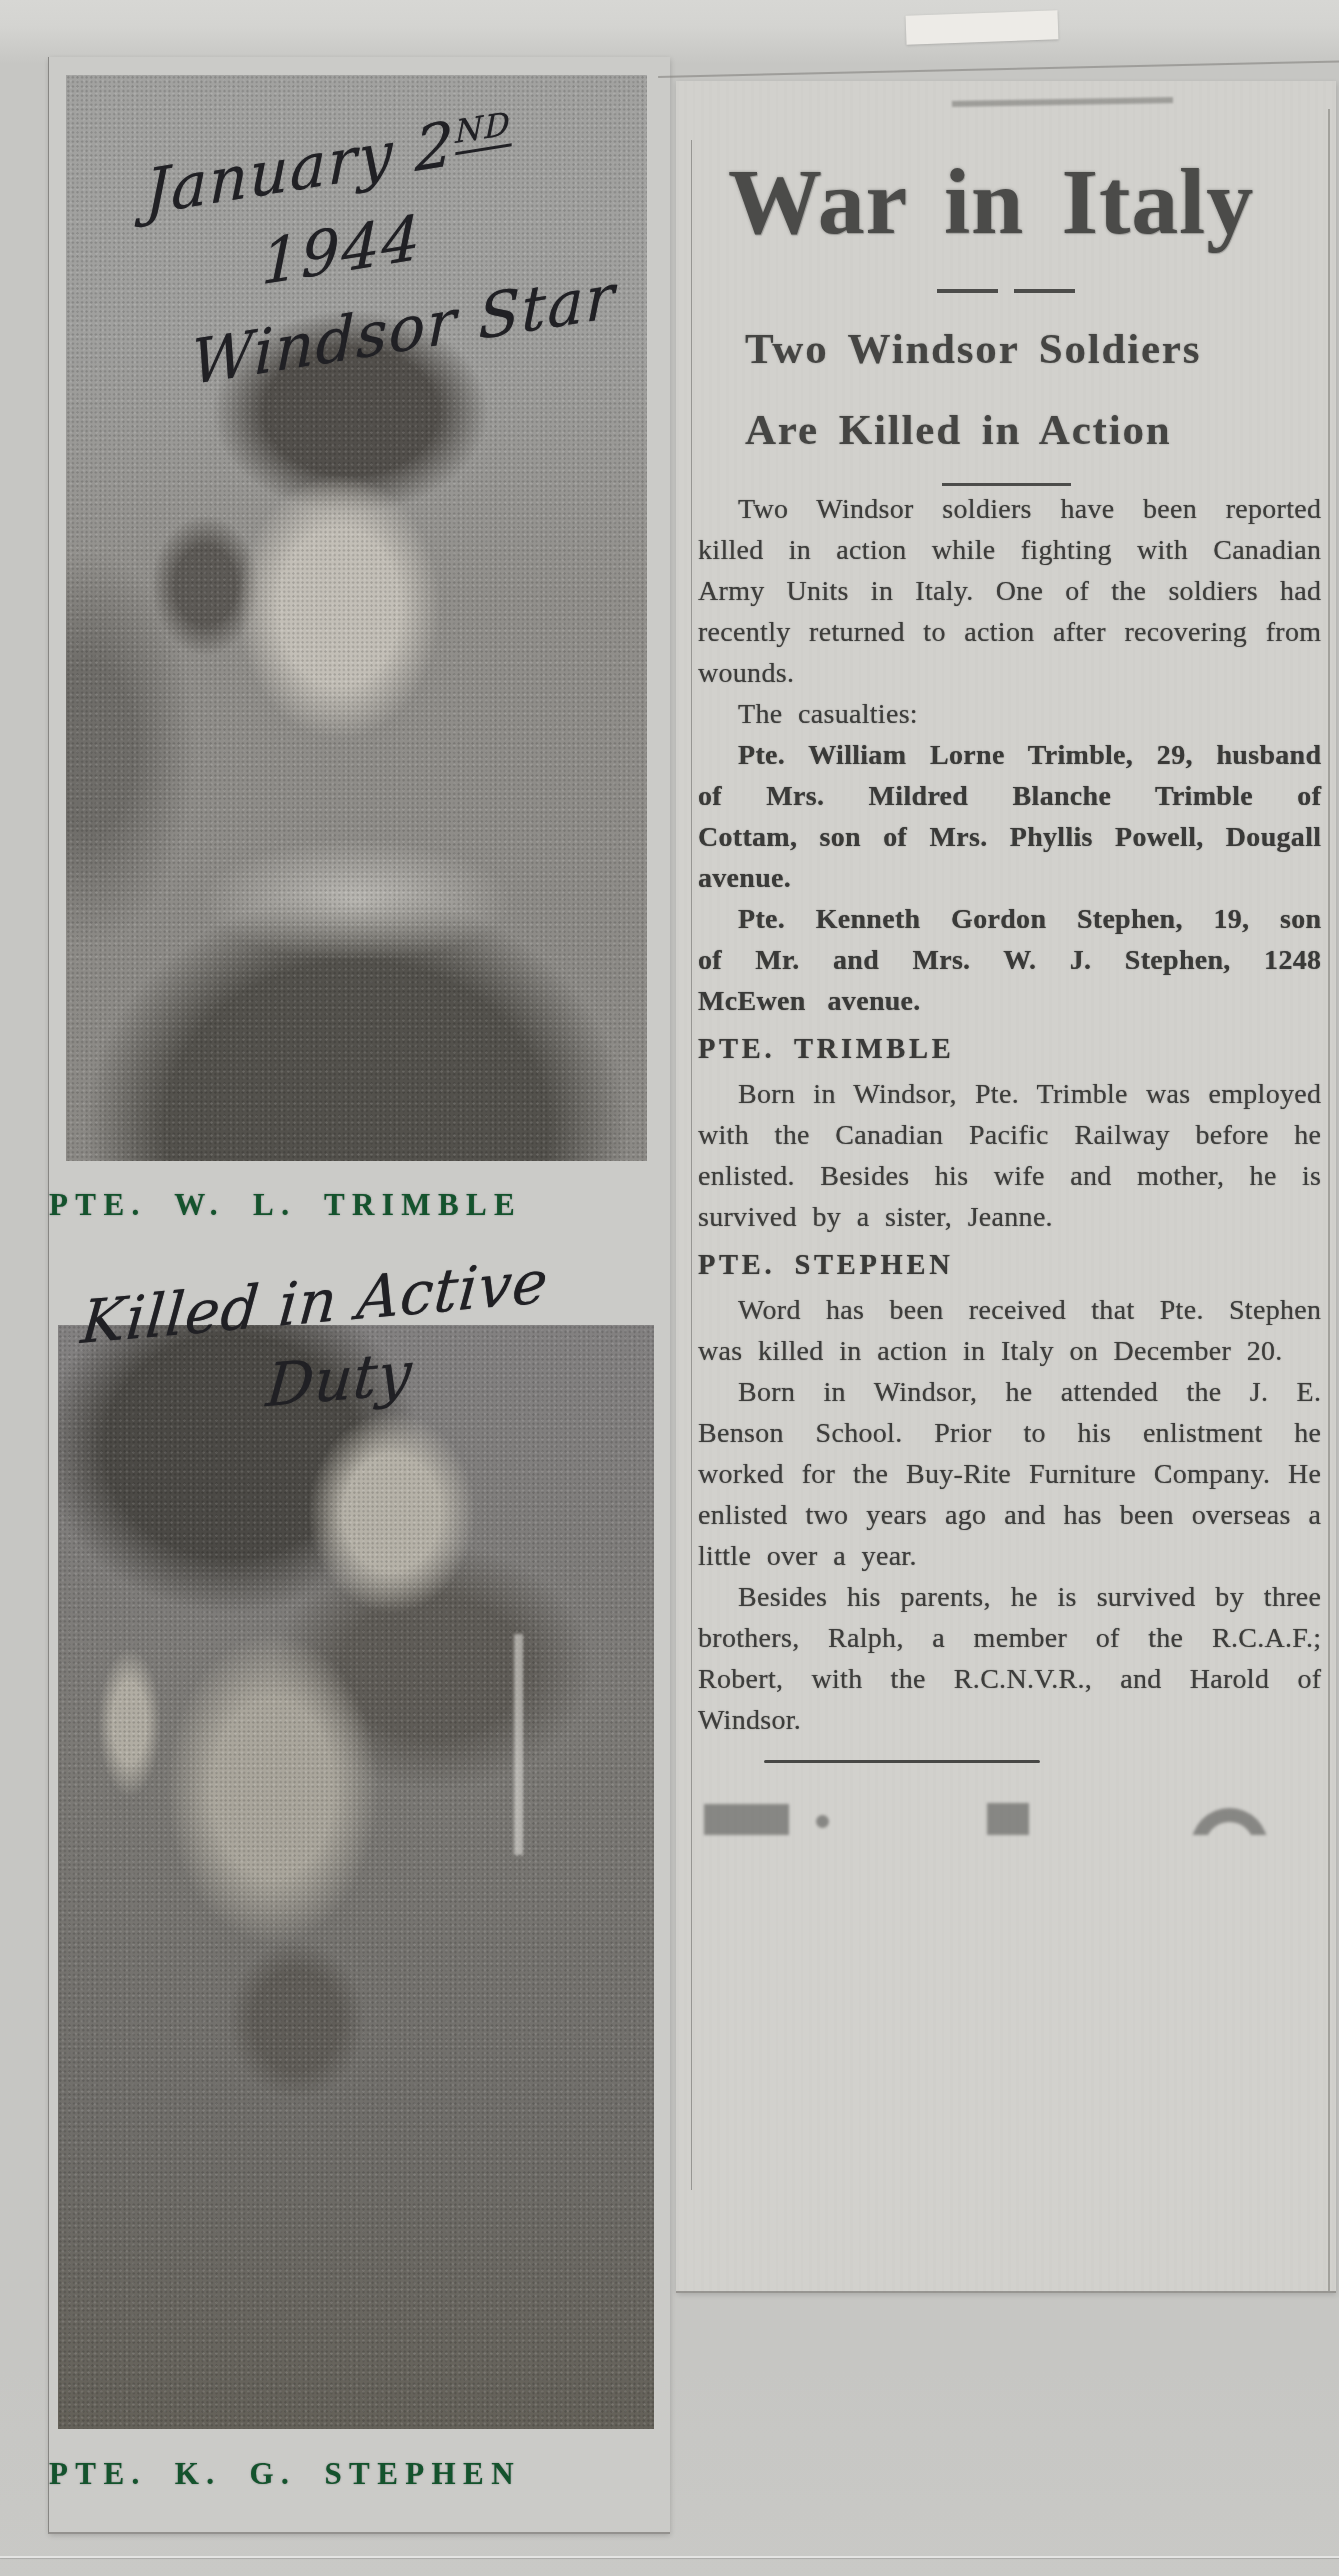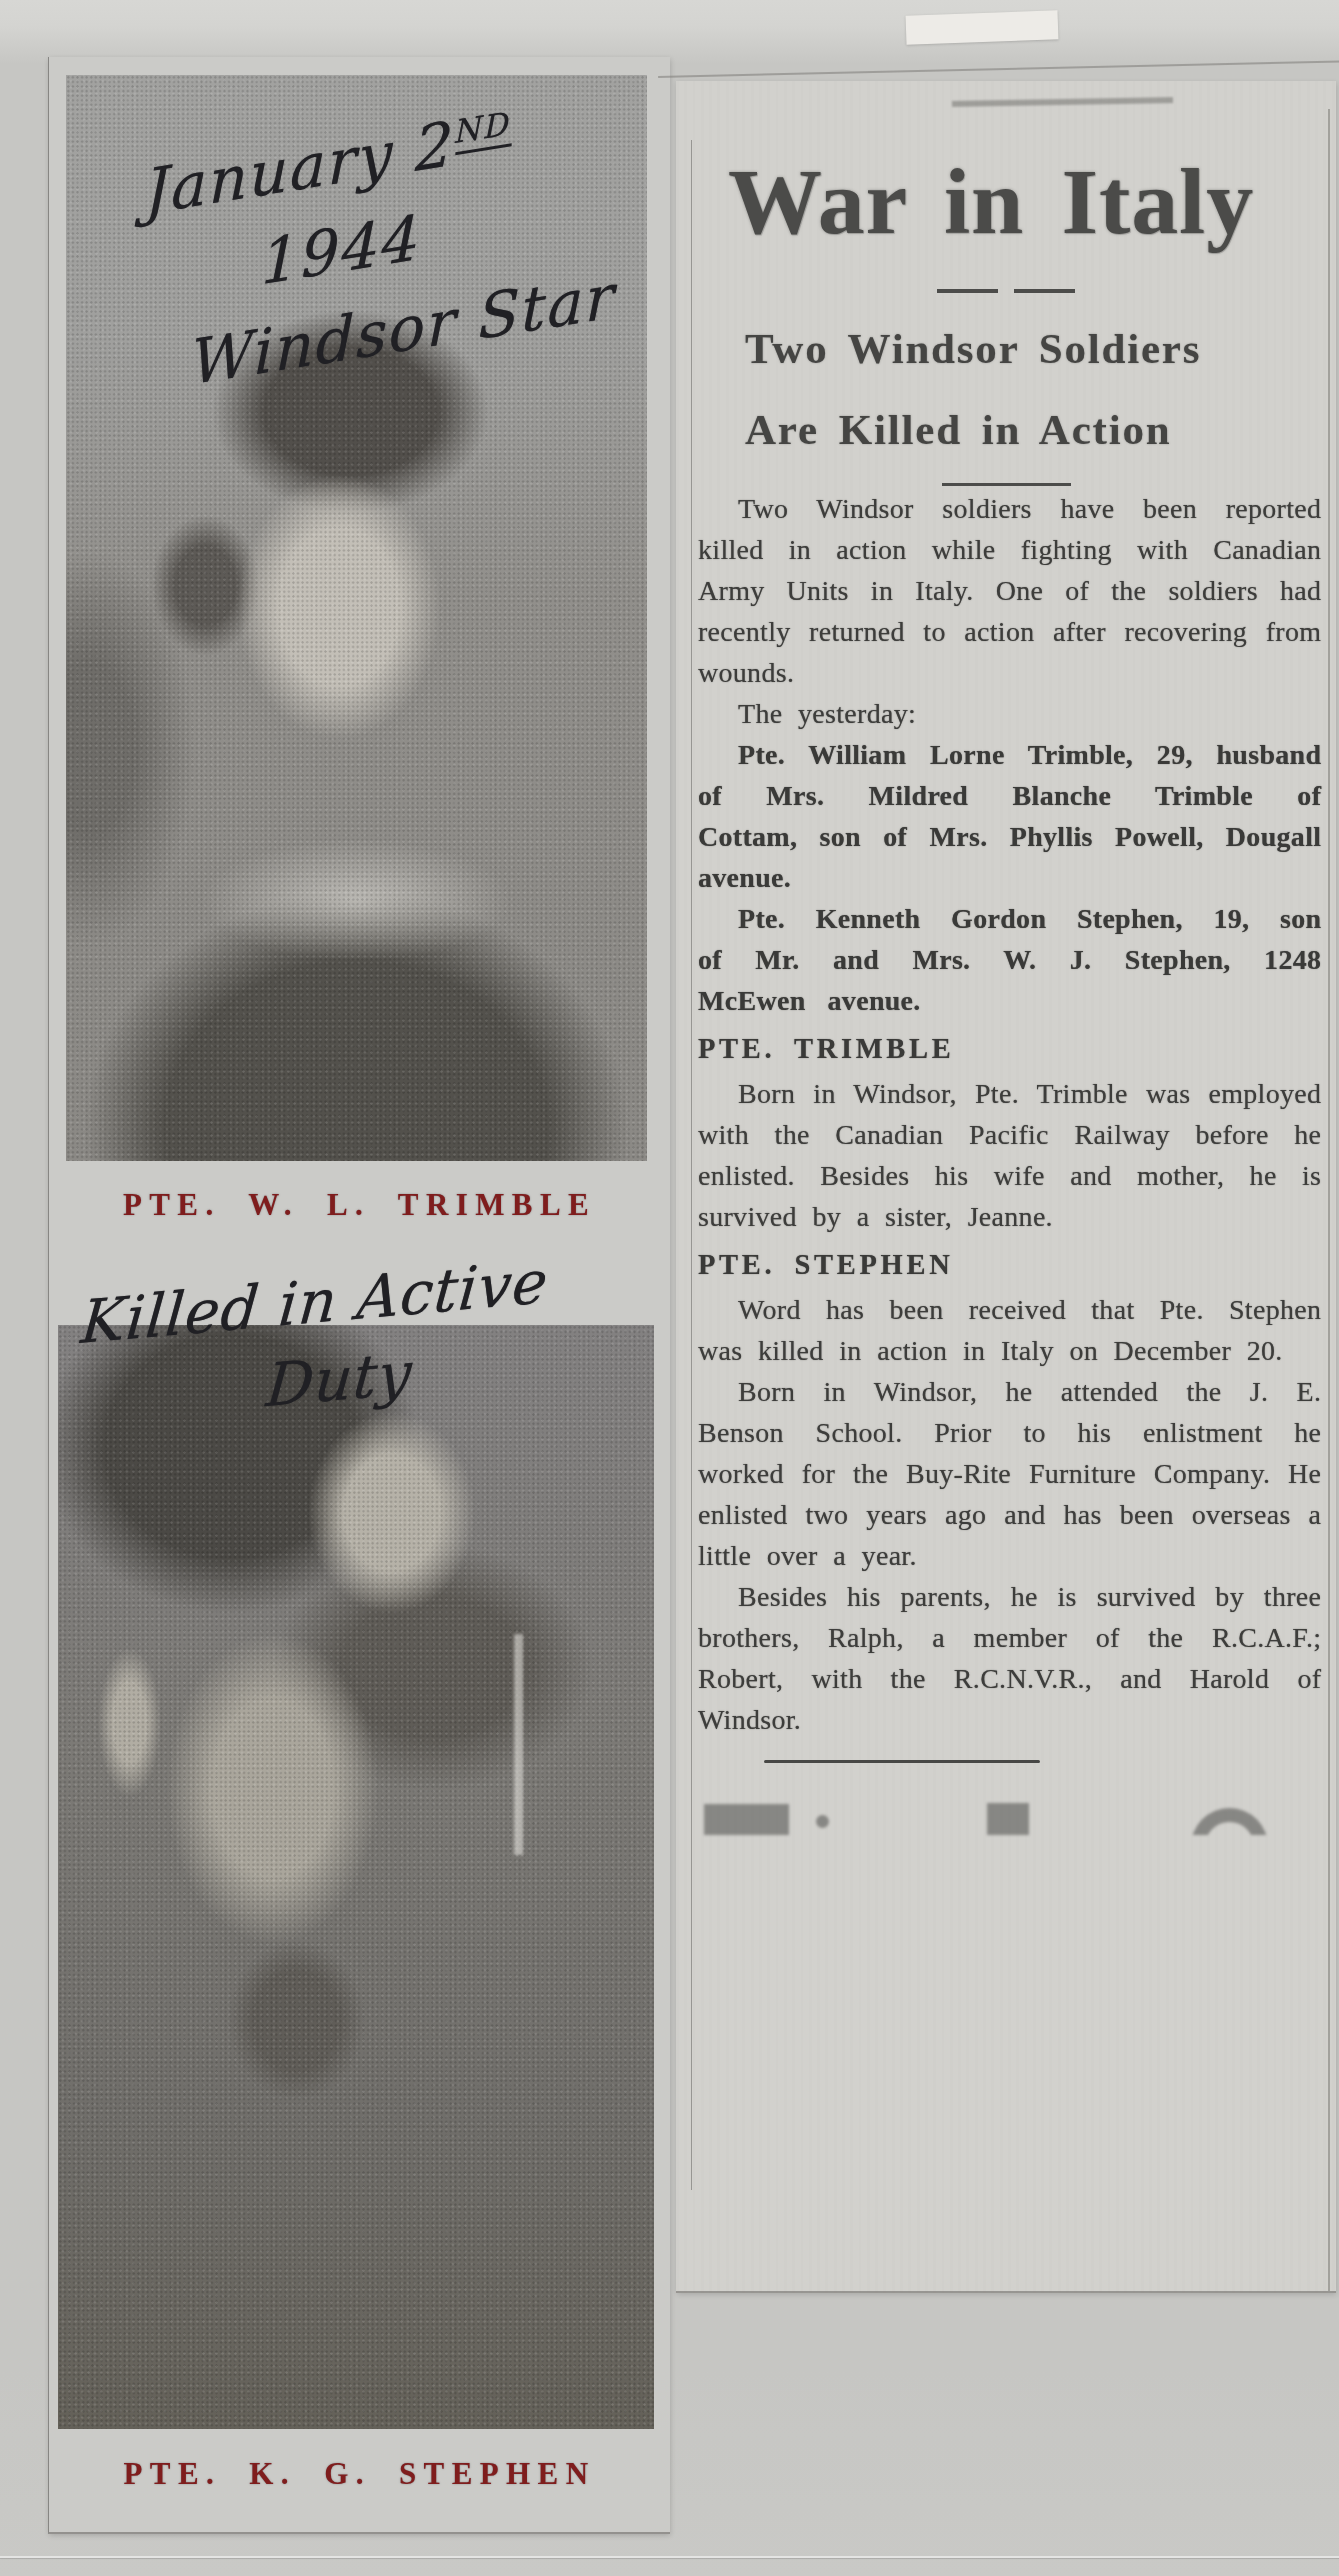--- a/index.html
+++ b/index.html
@@ -57,23 +57,23 @@
       radial-gradient(ellipse 44% 21% at 29% 11%, #4b4945 48%, transparent 72%),
       radial-gradient(ellipse 38% 16% at 63% 31%, #5f5c57 40%, transparent 70%),
       radial-gradient(ellipse 16% 10% at 40% 63%, #605d58 45%, transparent 72%),
       linear-gradient(180deg, #838181 0%, #7c7a76 38%, #706e6a 72%, #646159 100%);
   }
   .photo-stephen .scratch {
     position:absolute; right:22%; top:28%; width:9.2px; height:20%;
     background:rgba(235,233,227,.55); filter:blur(1.8px);
   }
   .caption {
-    position:absolute; left:0; width:100%; text-align:center;
+    position:absolute; left:0; width:100%; text-align:left;
     font-weight:bold; font-size:31px; letter-spacing:7.4px; word-spacing:13px;
-    color:#7f1d1d; text-shadow:0 0 1.8px rgba(70,70,74,.55);
+    color:#14532d; text-shadow:0 0 1.8px rgba(70,70,74,.55);
   }
   .cap1 { top:1130px; }
   .cap2 { top:2399px; }
 
   .handwriting {
     position:absolute; color:#202024;
     font-family:"DejaVu Serif","Liberation Serif",serif; font-style:italic;
     text-shadow:0 0 0.9px rgba(32,32,36,.7);
   }
   .hw-date {
@@ -212,21 +212,21 @@
 
   <h2 class="subhead">
     <span>Two Windsor Soldiers</span><br>
     <span>Are Killed in Action</span>
   </h2>
 
   <div class="rule-short r2"></div>
 
   <div class="body-col">
     <p>Two Windsor soldiers have been reported killed in action while fighting with Canadian Army Units in Italy. One of the soldiers had recently returned to action after recovering from wounds.</p>
-    <p>The yesterday:</p>
+    <p>The casualties:</p>
     <p class="bold-para">Pte. William Lorne Trimble, 29, husband of Mrs. Mildred Blanche Trimble of Cottam, son of Mrs. Phyllis Powell, Dougall avenue.</p>
     <p class="bold-para">Pte. Kenneth Gordon Stephen, 19, son of Mr. and Mrs. W. J. Stephen, 1248 McEwen avenue.</p>
 
     <h3>PTE. TRIMBLE</h3>
     <p>Born in Windsor, Pte. Trimble was employed with the Canadian Pacific Railway before he enlisted. Besides his wife and mother, he is survived by a sister, Jeanne.</p>
 
     <h3>PTE. STEPHEN</h3>
     <p>Word has been received that Pte. Stephen was killed in action in Italy on December 20.</p>
     <p>Born in Windsor, he attended the J. E. Benson School. Prior to his enlistment he worked for the Buy-Rite Furniture Company. He enlisted two years ago and has been overseas a little over a year.</p>
     <p>Besides his parents, he is survived by three brothers, Ralph, a member of the R.C.A.F.; Robert, with the R.C.N.V.R., and Harold of Windsor.</p>

